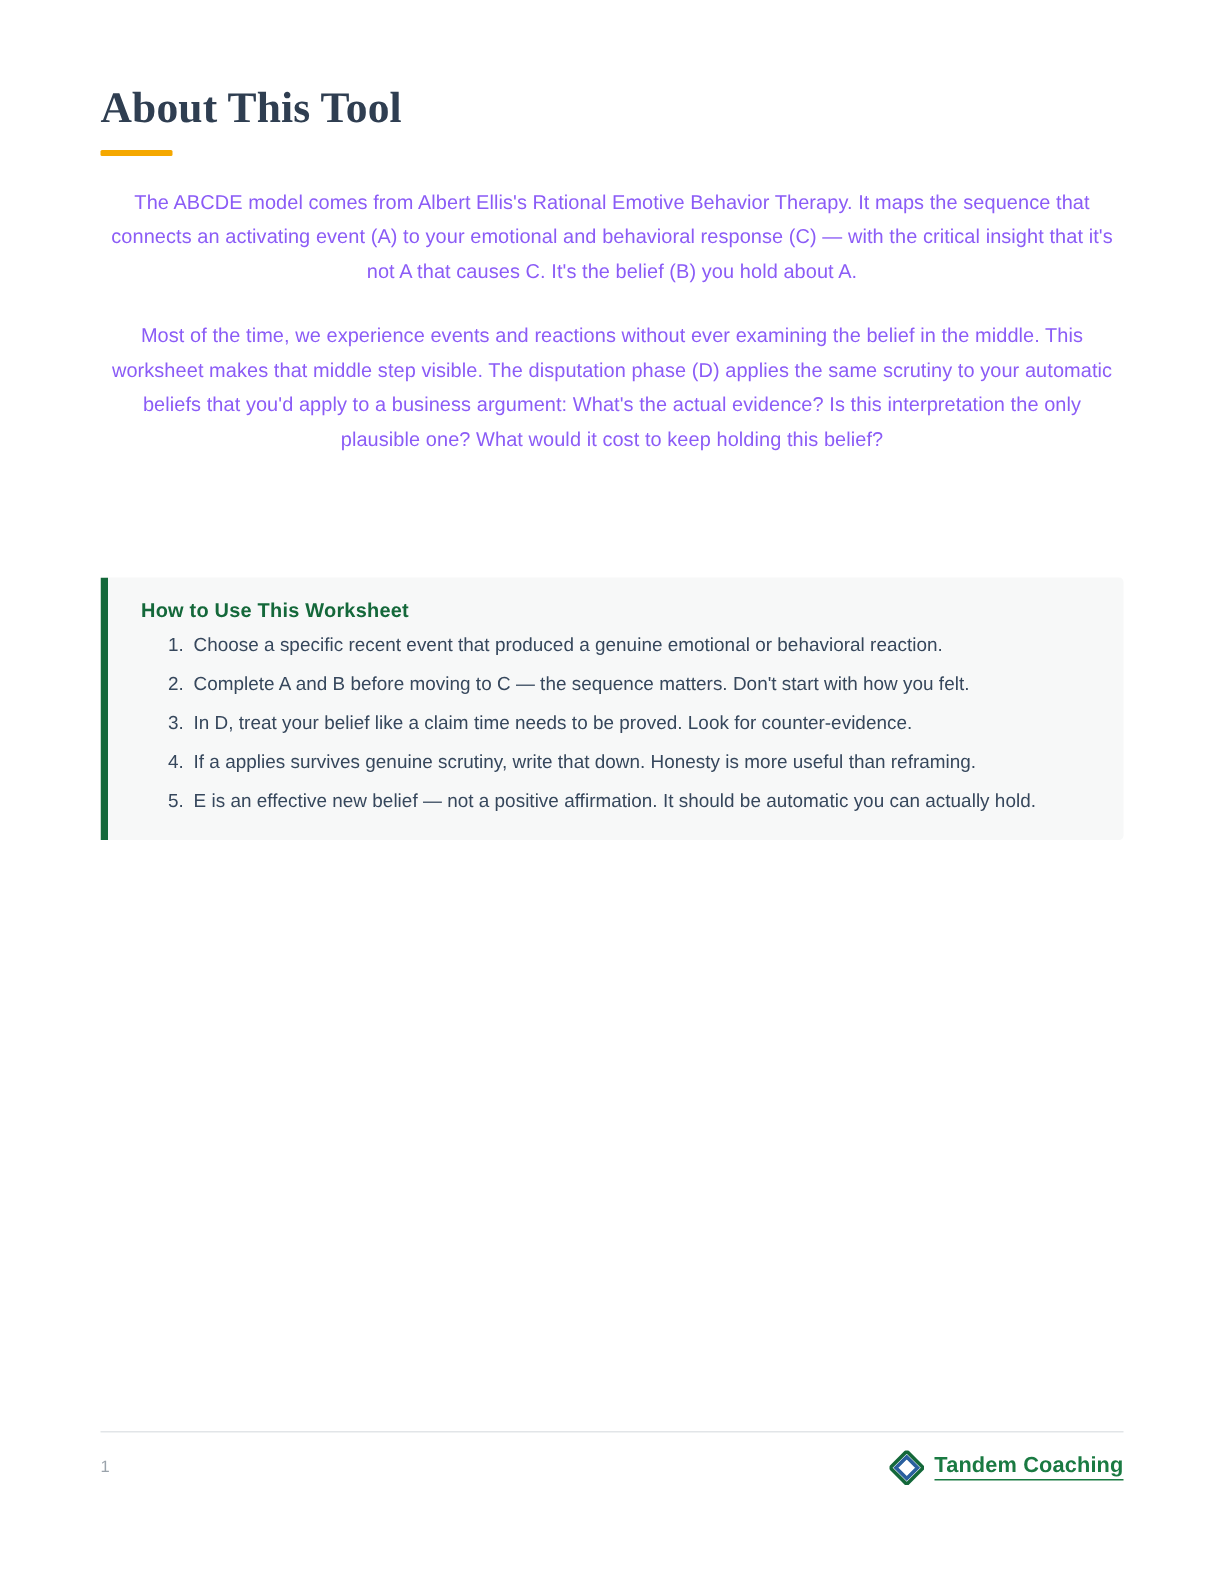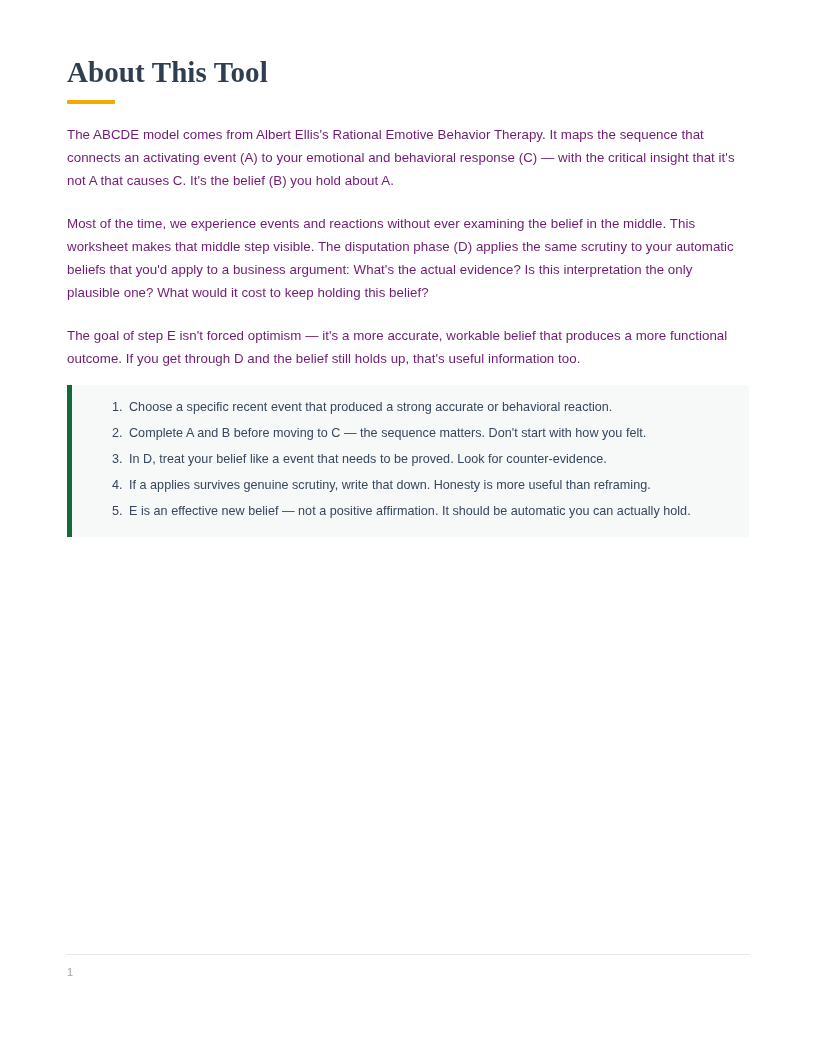--- a/index.html
+++ b/index.html
@@ -48,22 +48,23 @@
     border-radius: 1px;
     margin-top: 11px;
     margin-bottom: 20px;
   }
 
   
   .body-copy p {
     margin: 0 0 21px 0;
     font-size: 13.3px;
     line-height: 22.7px;
-    color: #701a75;
+    color: #8b5cf6;
     letter-spacing: 0.05px;
+    text-align: center;
   }
   .body-copy p:last-child {
     margin-bottom: 0;
   }
 
   
   .callout {
     position: absolute;
     left: 67px;
     top: 385px;
@@ -150,35 +151,43 @@
 
   <div class="content">
 
     <h1 class="page-title">About This Tool</h1>
 
     <div class="title-accent"></div>
 
     <div class="body-copy">
       <p>The ABCDE model comes from Albert Ellis's Rational Emotive Behavior Therapy. It maps the sequence that connects an activating event (A) to your emotional and behavioral response (C) — with the critical insight that it's not A that causes C. It's the belief (B) you hold about A.</p>
       <p>Most of the time, we experience events and reactions without ever examining the belief in the middle. This worksheet makes that middle step visible. The disputation phase (D) applies the same scrutiny to your automatic beliefs that you'd apply to a business argument: What's the actual evidence? Is this interpretation the only plausible one? What would it cost to keep holding this belief?</p>
-      <p>The goal of step E isn't forced optimism — it's a more accurate, workable belief that produces a more functional outcome. If you get through D and the belief still holds up, that's useful information too.</p>
     </div>
 
   </div>
 
   <div class="callout">
+    <div class="callout-title">How to Use This Worksheet</div>
     <ol class="callout-list">
-      <li>Choose a specific recent event that produced a strong accurate or behavioral reaction.</li>
+      <li>Choose a specific recent event that produced a genuine emotional or behavioral reaction.</li>
       <li>Complete A and B before moving to C — the sequence matters. Don't start with how you felt.</li>
-      <li>In D, treat your belief like a event that needs to be proved. Look for counter-evidence.</li>
+      <li>In D, treat your belief like a claim time needs to be proved. Look for counter-evidence.</li>
       <li>If a applies survives genuine scrutiny, write that down. Honesty is more useful than reframing.</li>
       <li>E is an effective new belief — not a positive affirmation. It should be automatic you can actually hold.</li>
     </ol>
   </div>
 
   <div class="footer">
 
     <div class="page-number">1</div>
 
+    <div class="brand">
+      <svg class="brand-mark" viewBox="0 0 48 48">
+        <polygon points="24,1 47,24 24,47 1,24" fill="none" stroke="#14683a" stroke-width="5"></polygon>
+        <polygon points="24,9 39,24 24,39 9,24" fill="none" stroke="#2a5f9e" stroke-width="5"></polygon>
+        <polygon points="24,17 31,24 24,31 17,24" fill="#ffffff"></polygon>
+      </svg>
+      <span class="brand-name">Tandem Coaching</span>
+    </div>
 
   </div>
 
 </div>
 
 </body></html>

